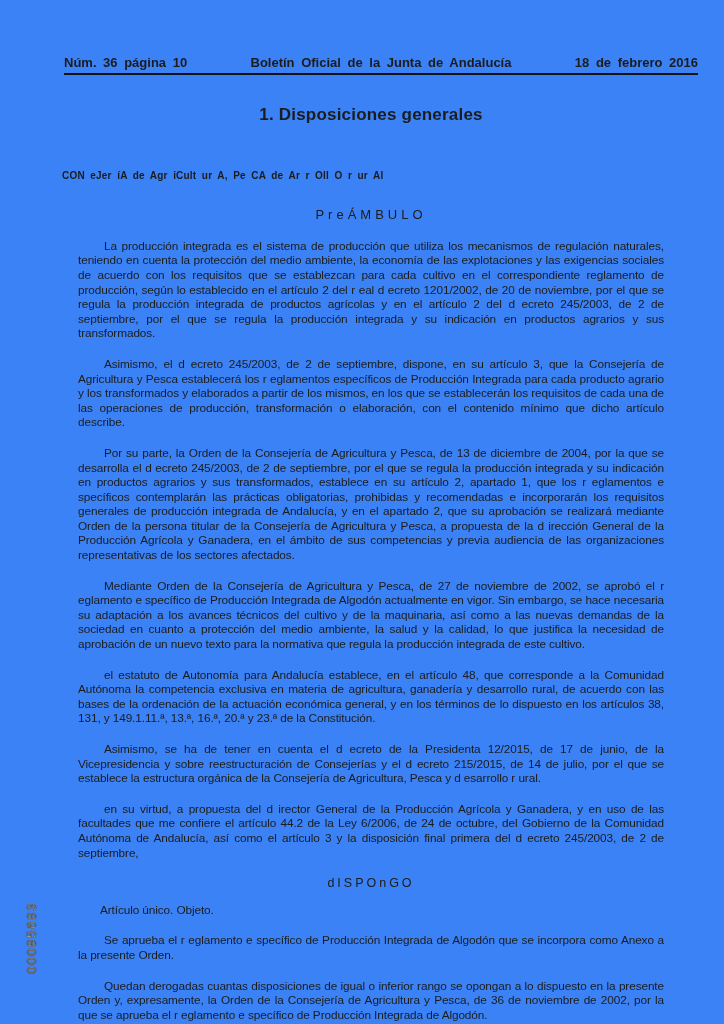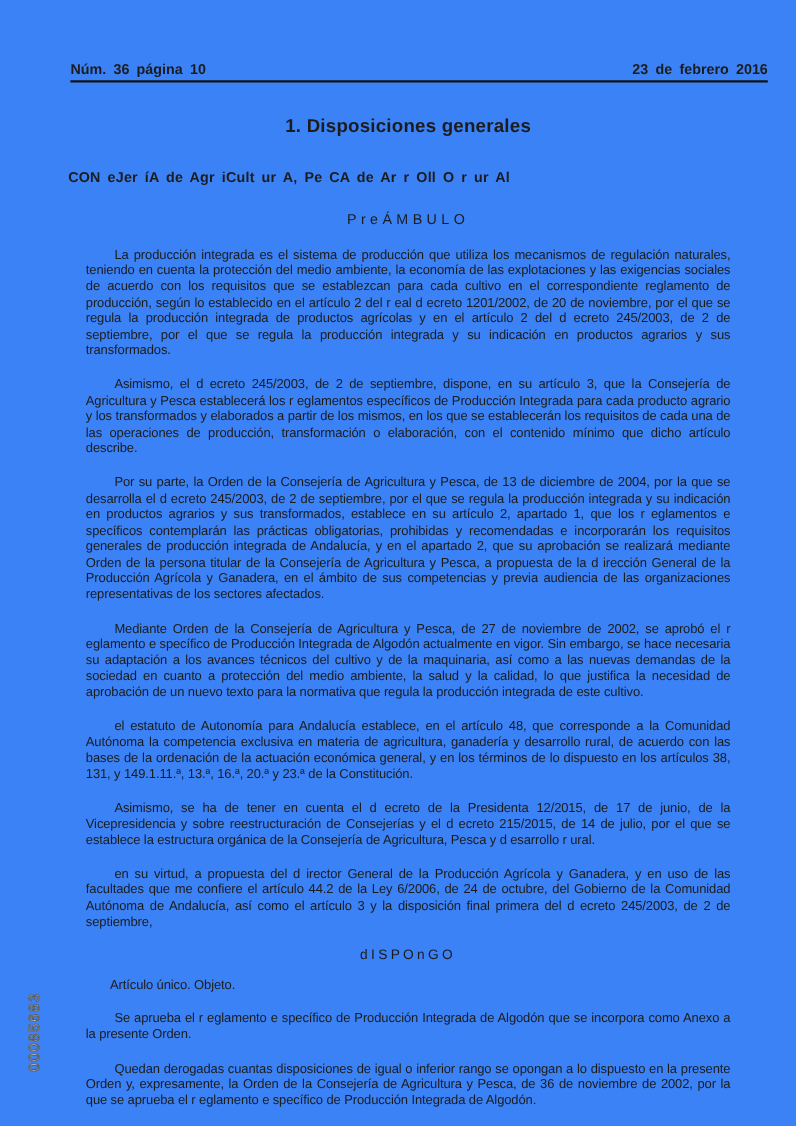--- a/index.html
+++ b/index.html
@@ -35,22 +35,22 @@
     letter-spacing: -0.1px;
   }
   .section-title {
     margin-top: 33px;
     text-align: center;
     font-size: 17px;
     font-weight: bold;
     letter-spacing: 0.2px;
   }
   .department {
-    margin-top: 31px;
-    font-size: 13px;
+    margin-top: 46px;
+    font-size: 10px;
     font-weight: bold;
     word-spacing: 2.5px;
     letter-spacing: 0.2px;
   }
   .order-summary {
     margin-top: 17px;
     margin-left: 26px;
     text-indent: 49px;
     font-style: italic;
     font-size: 12.3px;
@@ -96,21 +96,22 @@
     white-space: nowrap;
   }
 </style>
 </head>
 <body>
 
 <div class="page">
 
   <div class="header">
     <span class="left">Núm. 36 página 10</span>
-    <span class="right">23 de febrero 2016</span>
+    <span class="center">Boletín Oficial de la Junta de Andalucía</span>
+    <span class="right">18 de febrero 2016</span>
   </div>
 
   <div class="content">
 
     <div class="section-title">1. Disposiciones generales</div>
 
     <div class="department">CON eJer íA de Agr iCult ur A, Pe CA de Ar r Oll O r ur Al</div>
 
 
     <div class="preamble-heading">PreÁMBULO</div>

